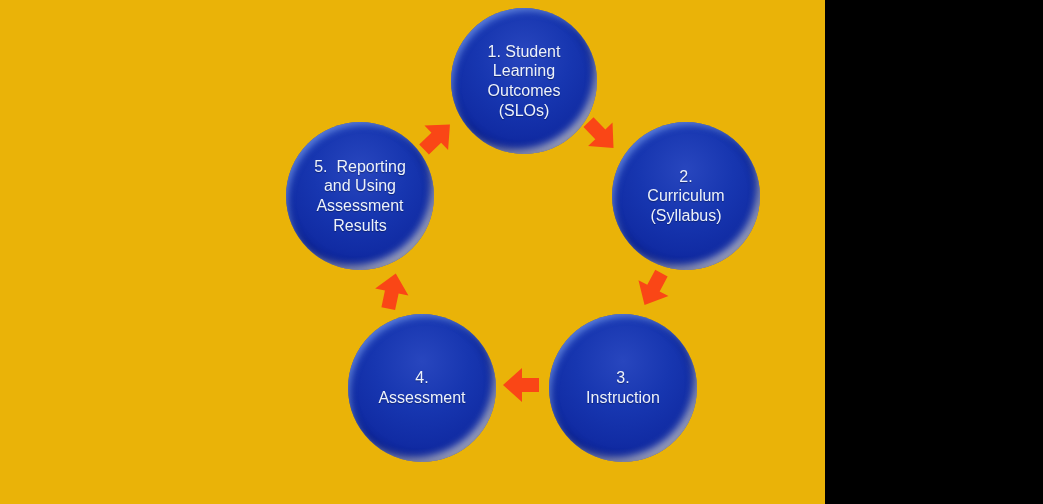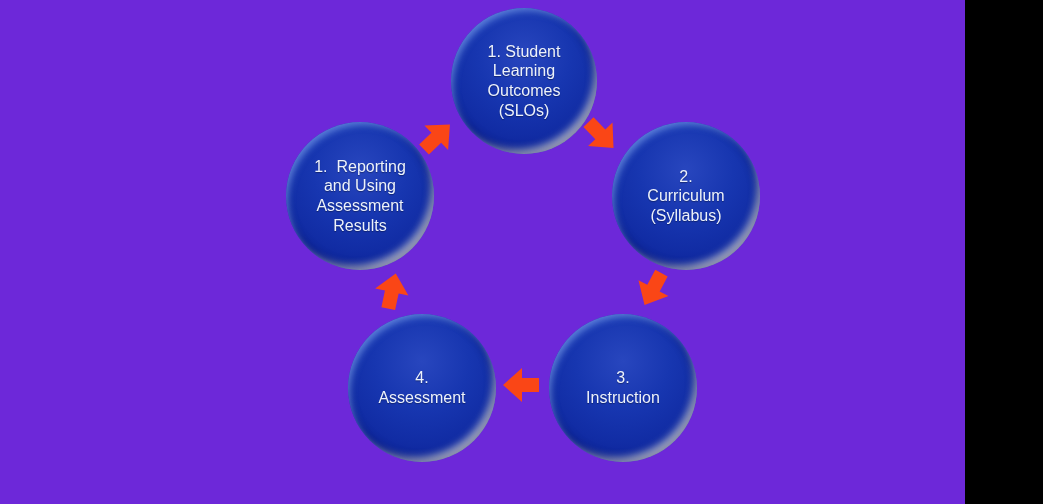--- a/index.html
+++ b/index.html
@@ -2,23 +2,23 @@
 <html><head>
 <meta charset="utf-8">
 <style>
   html, body {
     margin: 0;
     padding: 0;
     background: #000000;
   }
   .stage {
     position: relative;
-    width: 965px;
+    width: 825px;
     height: 504px;
-    background: #6d28d9;
+    background: #eab308;
     overflow: hidden;
     font-family: "Liberation Sans", sans-serif;
   }
   .node {
     position: absolute;
     width: 148px;
     height: 148px;
     border-radius: 50%;
     display: flex;
     align-items: center;
@@ -80,21 +80,21 @@
     <span class="node-label">3.
 Instruction</span>
   </div>
 
   <div class="node node-4">
     <span class="node-label">4.
 Assessment</span>
   </div>
 
   <div class="node node-5">
-    <span class="node-label">1.  Reporting
+    <span class="node-label">5.  Reporting
 and Using
 Assessment
 Results</span>
   </div>
 
   <svg class="arrow arrow-5-1" viewBox="0 0 36 34">
     <polygon points="0,10 17,10 17,0 36,17 17,34 17,24 0,24" fill="#fa4616"></polygon>
   </svg>
 
   <svg class="arrow arrow-1-2" viewBox="0 0 36 34">

